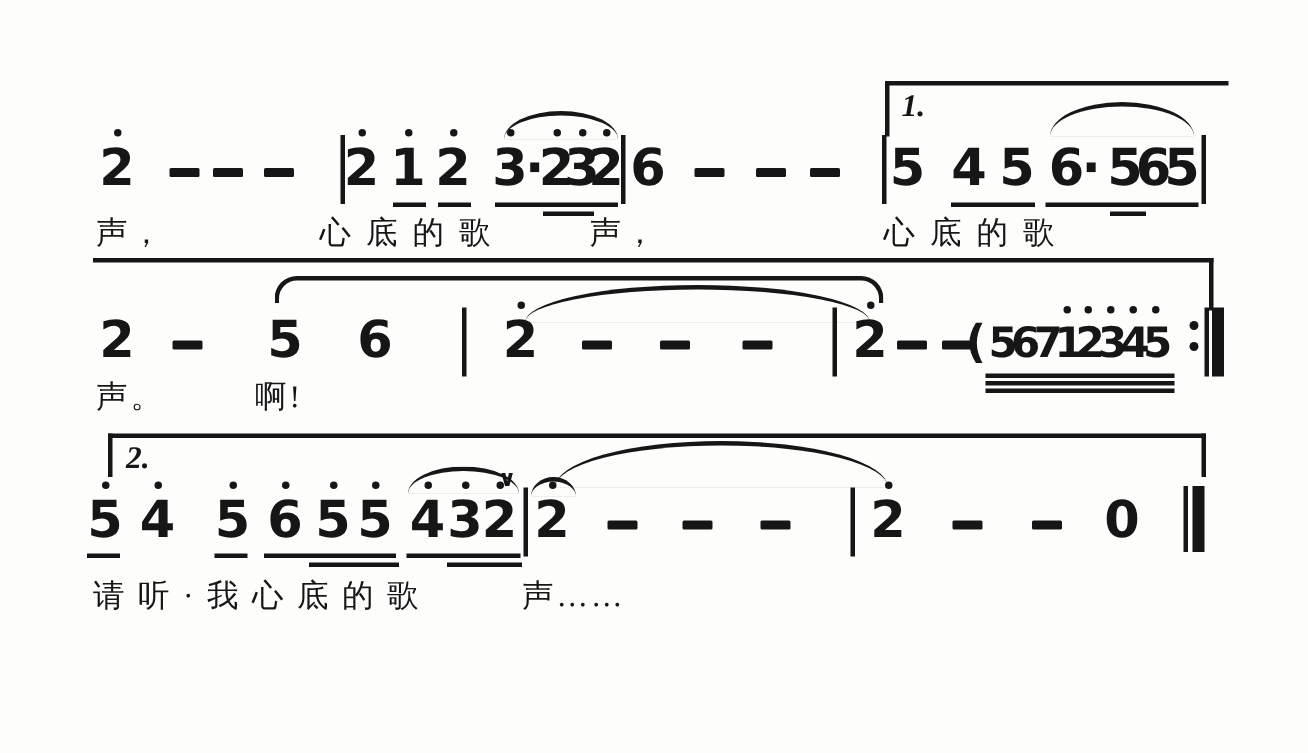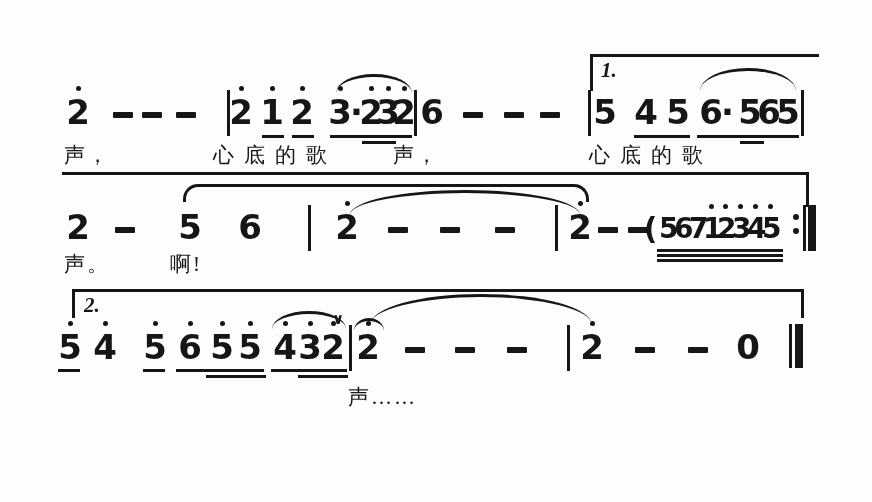--- a/index.html
+++ b/index.html
@@ -165,15 +165,16 @@
   <div class="dash d3" style="left:507px;"></div>
   <div class="bar b3" style="left:567px;"></div>
 
   <span class="n r3 hi" style="left:580px;">2</span>
   <div class="dash d3" style="left:635px;"></div>
   <div class="dash d3" style="left:688px;"></div>
   <span class="n r3" style="left:736px;">0</span>
   <div class="bar b3" style="left:789px;top:324px;height:44px;"></div>
   <div class="bar b3 thick" style="left:795px;top:324px;height:44px;"></div>
 
+  <span class="ly" style="left:62px;top:383px;letter-spacing:9px;">请听·我心底的歌</span>
   <span class="ly tight" style="left:348px;top:383px;">声……</span>
 
 </div>
 
 </body></html>

